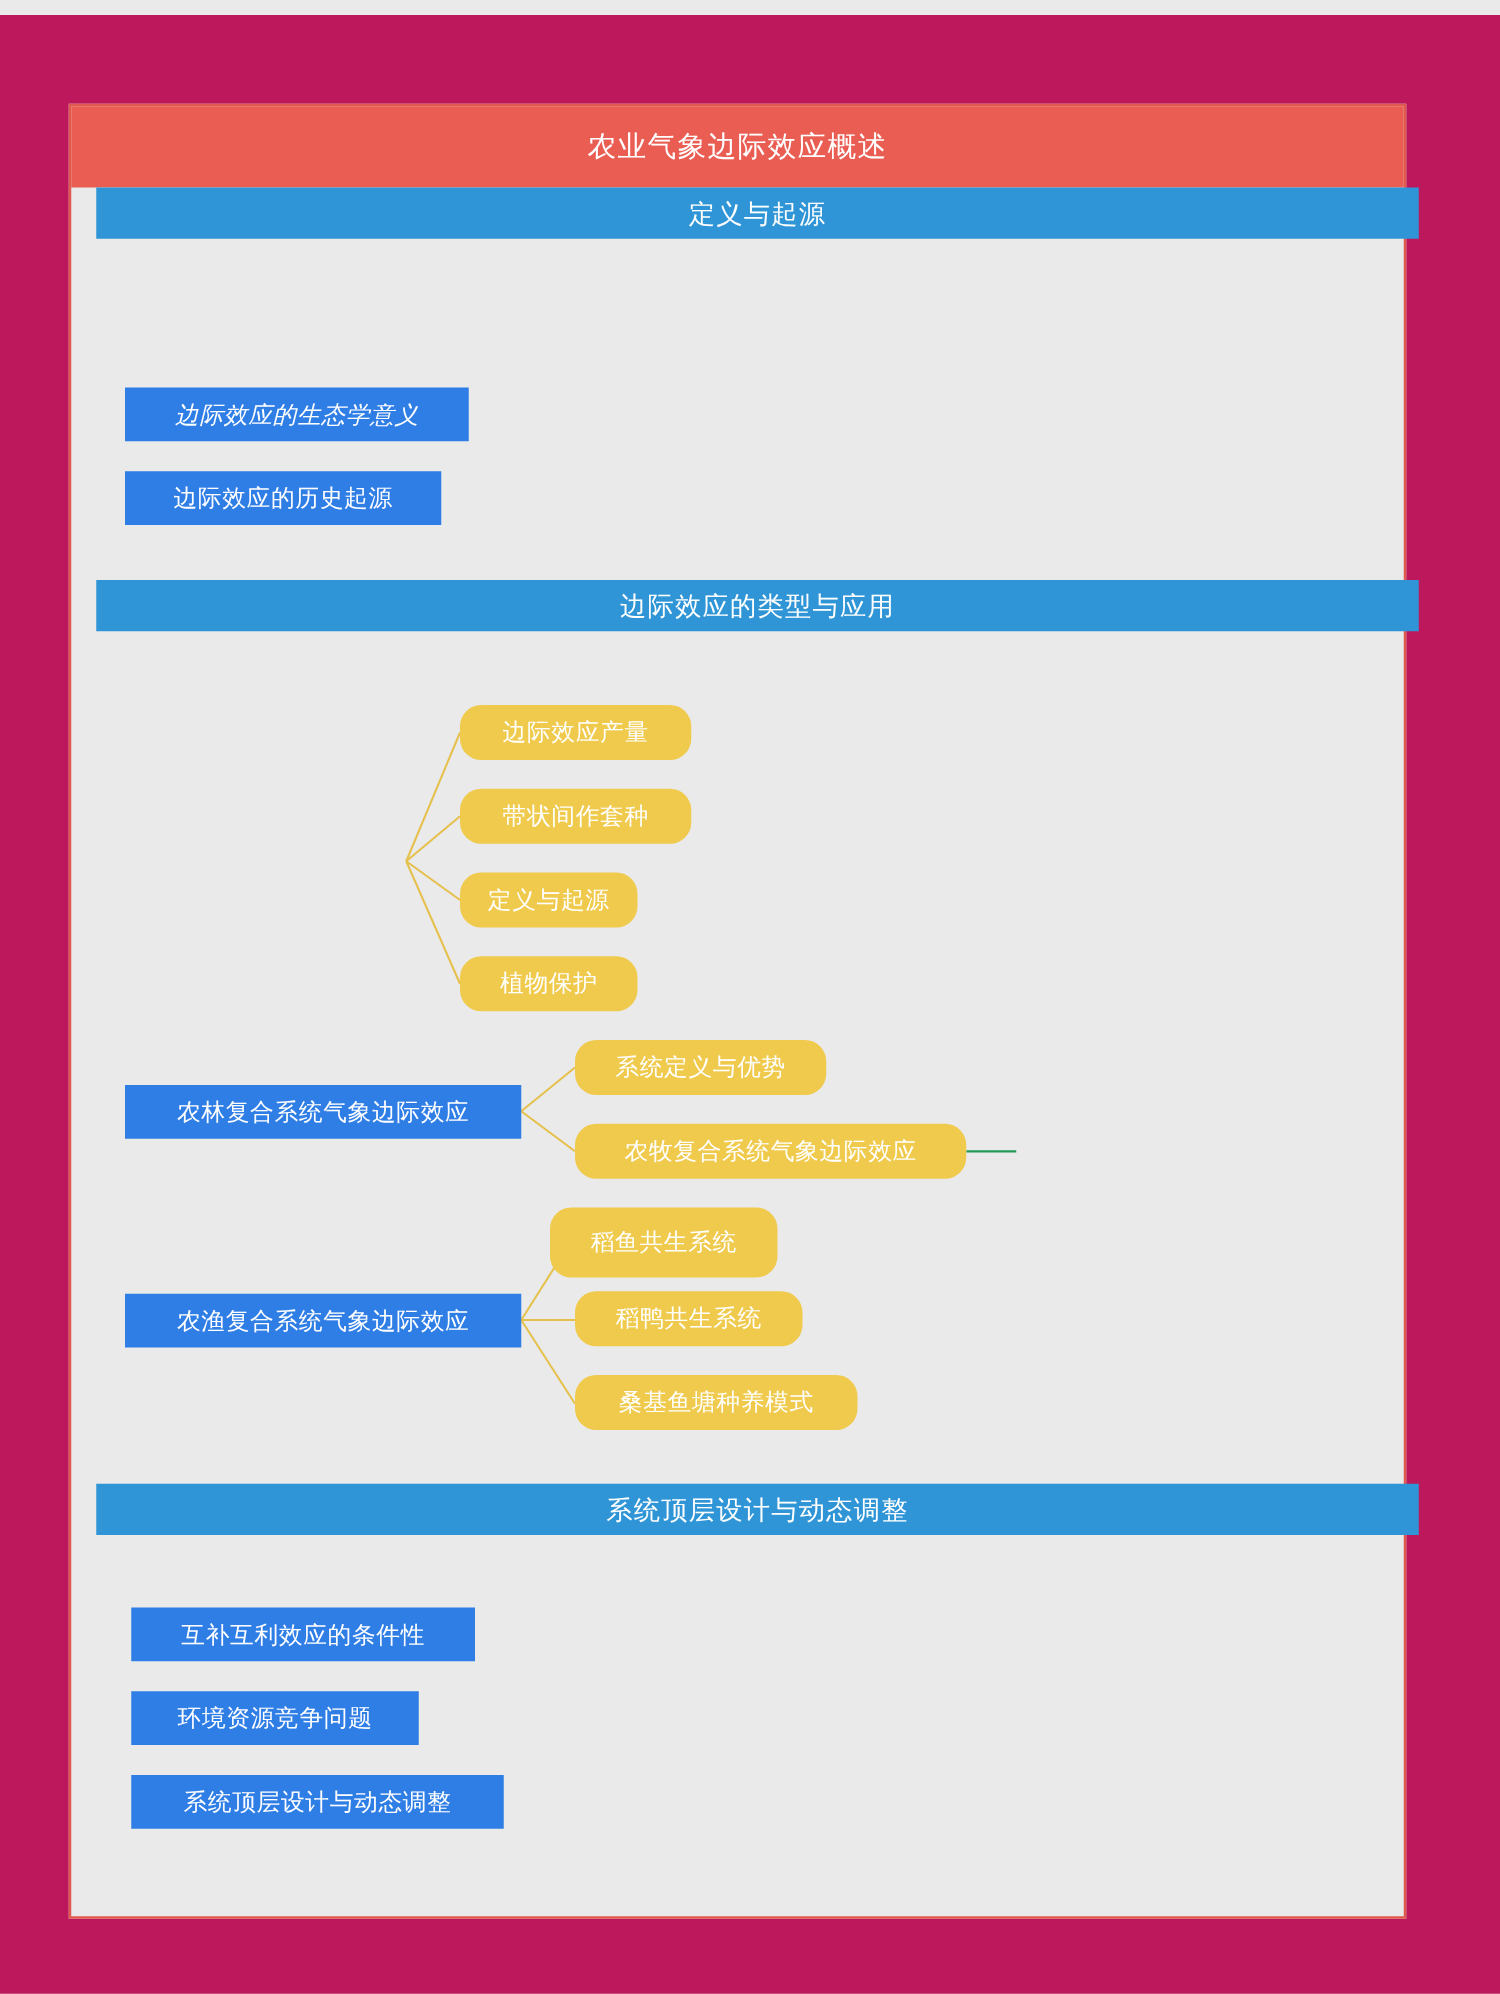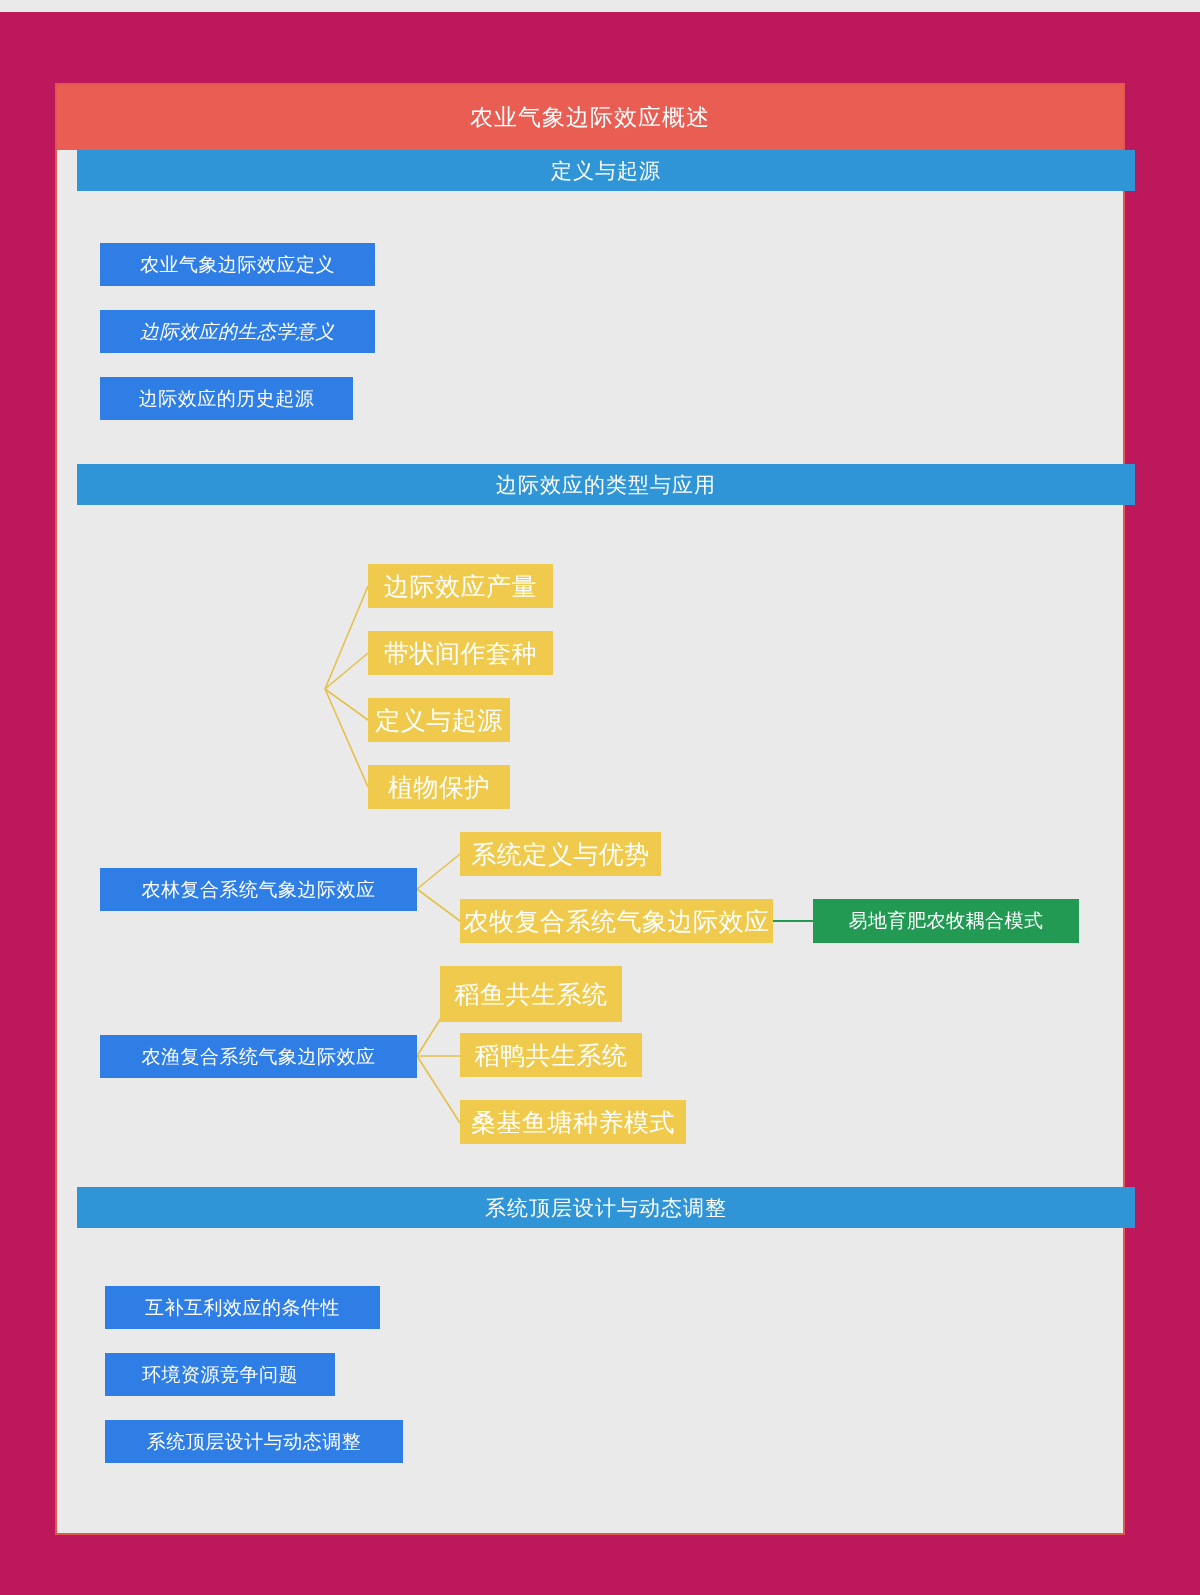--- a/index.html
+++ b/index.html
@@ -80,23 +80,24 @@
     letter-spacing: 0.5px;
   }
   .node-blue {
     background: #2f7ee6;
     font-size: 19px;
     justify-content: center;
     padding: 0 14px;
   }
   .node-yellow {
     background: #f0ca4d;
-    font-size: 25px;
+    font-size: 19px;
     justify-content: center;
     padding: 0 14px;
+    border-radius: 17px;
   }
   .node-green {
     background: #229a54;
     font-size: 19px;
     justify-content: center;
     padding: 0 14px;
   }
 
   
   .links {
@@ -130,37 +131,35 @@
 
       <path class="link-y" d="M360,971 L403,903"></path>
       <path class="link-y" d="M360,971 L403,971"></path>
       <path class="link-y" d="M360,971 L403,1038"></path>
     </svg>
 
     <div class="root-bar">农业气象边际效应概述</div>
 
     <div class="section-bar s1">定义与起源</div>
 
-    <div class="node node-blue" style="left:43px; top:158px; width:275px; height:43px;">农业气象边际效应定义</div>
     <div class="node node-blue" style="left:43px; top:225px; width:275px; height:43px;font-style:italic;">边际效应的生态学意义</div>
     <div class="node node-blue" style="left:43px; top:292px; width:253px; height:43px;">边际效应的历史起源</div>
 
     <div class="section-bar s2">边际效应的类型与应用</div>
 
 
     <div class="node node-yellow" style="left:311px; top:479px; width:185px; height:44px;">边际效应产量</div>
     <div class="node node-yellow" style="left:311px; top:546px; width:185px; height:44px;">带状间作套种</div>
     <div class="node node-yellow" style="left:311px; top:613px; width:142px; height:44px;">定义与起源</div>
     <div class="node node-yellow" style="left:311px; top:680px; width:142px; height:44px;text-align:right;">植物保护</div>
 
     <div class="node node-blue" style="left:43px; top:783px; width:317px; height:43px;">农林复合系统气象边际效应</div>
 
     <div class="node node-yellow" style="left:403px; top:747px; width:201px; height:44px;">系统定义与优势</div>
     <div class="node node-yellow" style="left:403px; top:814px; width:313px; height:44px;">农牧复合系统气象边际效应</div>
-    <div class="node node-green" style="left:756px; top:814px; width:266px; height:44px;">易地育肥农牧耦合模式</div>
 
     <div class="node node-blue" style="left:43px; top:950px; width:317px; height:43px;">农渔复合系统气象边际效应</div>
 
     <div class="node node-yellow" style="left:383px; top:881px; width:182px; height:56px;">稻鱼共生系统</div>
     <div class="node node-yellow" style="left:403px; top:948px; width:182px; height:44px;">稻鸭共生系统</div>
     <div class="node node-yellow" style="left:403px; top:1015px; width:226px; height:44px;">桑基鱼塘种养模式</div>
 
     <div class="section-bar s3">系统顶层设计与动态调整</div>
 
     <div class="node node-blue" style="left:48px; top:1201px; width:275px; height:43px;">互补互利效应的条件性</div>

